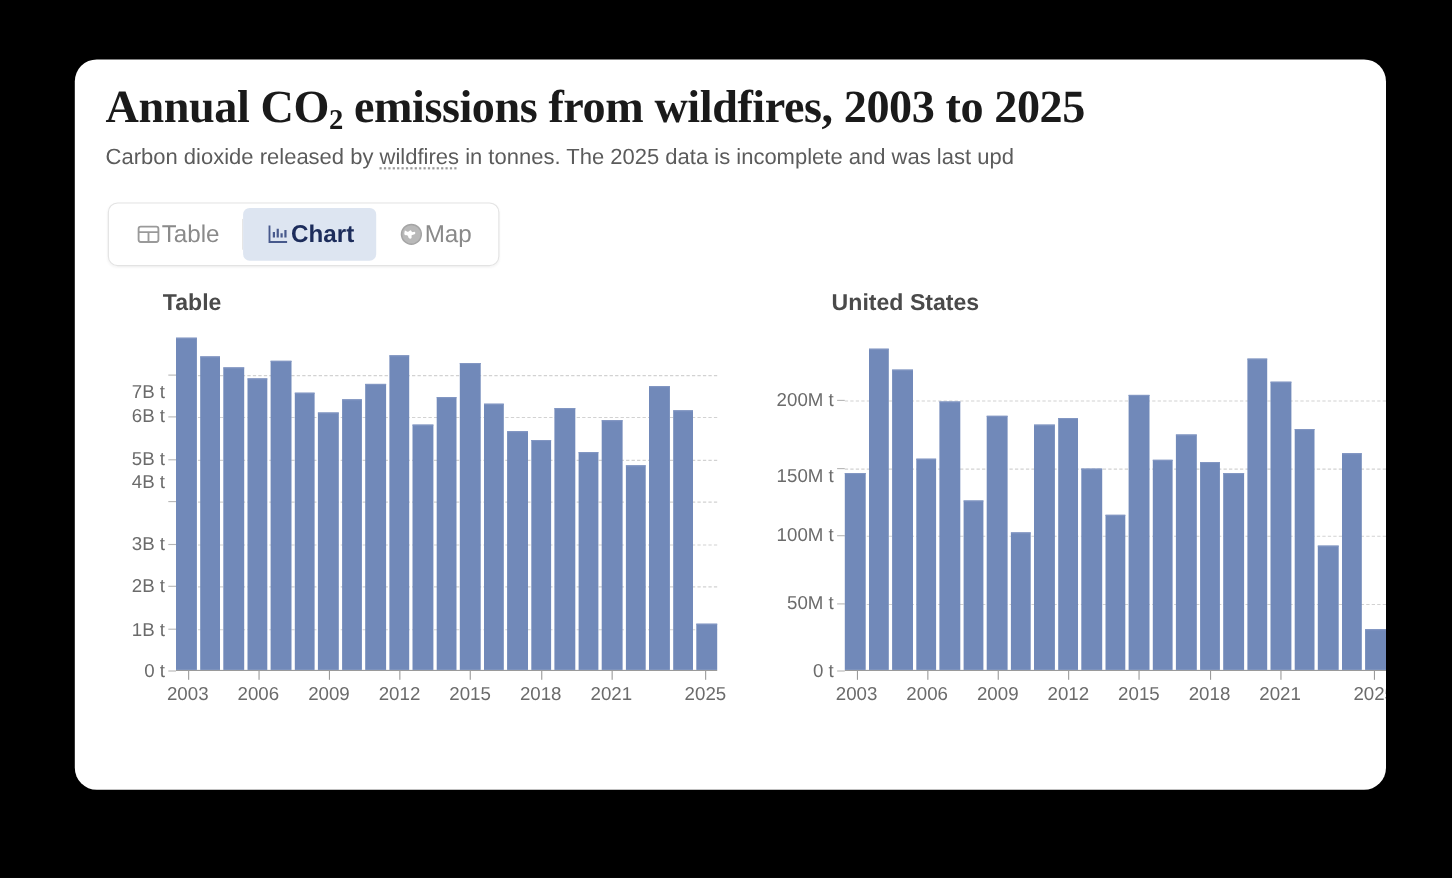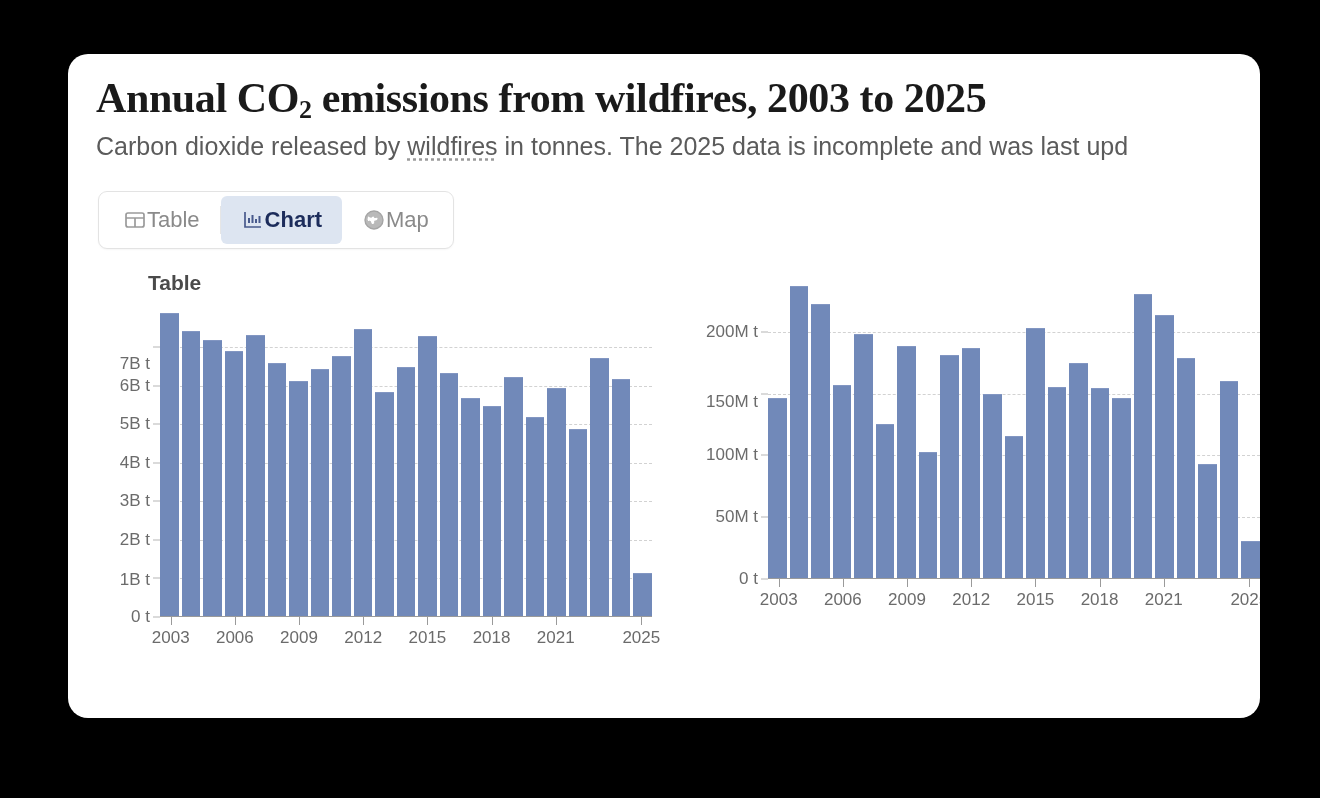--- a/index.html
+++ b/index.html
@@ -49,21 +49,21 @@
   }
   .page-title sub {
     font-size: 0.62em;
     vertical-align: baseline;
     position: relative;
     top: 0.22em;
   }
 
   .page-subtitle {
     margin-top: 10px;
-    font-size: 25px;
+    font-size: 20px;
     color: #5b5b5b;
     line-height: 1.25;
     white-space: nowrap;
     overflow: hidden;
     width: 1165px;
   }
   .subtitle-link {
     text-decoration: underline;
     text-decoration-style: dotted;
     text-decoration-color: #9a9a9a;
@@ -271,21 +271,21 @@
         <div class="plot-wrap">
           <div class="axis-labels" id="yaxis-0">
               <div class="ytick" style="top: 308px;">0 t</div>
               <div class="ytick-dash" style="top: 308px;"></div>
               <div class="ytick" style="top: 271px;">1B t</div>
               <div class="ytick-dash" style="top: 269.5px;"></div>
               <div class="ytick" style="top: 231px;">2B t</div>
               <div class="ytick-dash" style="top: 231px;"></div>
               <div class="ytick" style="top: 192.5px;">3B t</div>
               <div class="ytick-dash" style="top: 192.5px;"></div>
-              <div class="ytick" style="top: 154px; text-align: right;">4B t</div>
+              <div class="ytick" style="top: 137px; text-align: right;">4B t</div>
               <div class="ytick-dash" style="top: 154px;"></div>
               <div class="ytick" style="top: 115.5px;">5B t</div>
               <div class="ytick-dash" style="top: 115.5px;"></div>
               <div class="ytick" style="top: 77px;">6B t</div>
               <div class="ytick-dash" style="top: 77px;"></div>
               <div class="ytick" style="top: 55px; margin-left: 32px;">7B t</div>
               <div class="ytick-dash" style="top: 38.5px;"></div>
             </div>
           <div class="plot">
             <div id="grid-0">
@@ -338,20 +338,21 @@
               <div class="xtick-label" style="left: 67.3913%;">2018</div>
               <div class="xtick-mark" style="left: 80.4348%;"></div>
               <div class="xtick-label" style="left: 80.4348%;">2021</div>
               <div class="xtick-mark" style="left: 97.8261%;"></div>
               <div class="xtick-label" style="left: 97.8261%;">2025</div>
             </div>
         </div>
       </div>
 
       <div class="panel">
+        <div class="panel-title">United States</div>
         <div class="plot-wrap">
           <div class="axis-labels" id="yaxis-1">
               <div class="ytick" style="top: 308px;">0 t</div>
               <div class="ytick-dash" style="top: 308px;"></div>
               <div class="ytick" style="top: 246.4px;">50M t</div>
               <div class="ytick-dash" style="top: 246.4px;"></div>
               <div class="ytick" style="top: 184.8px;">100M t</div>
               <div class="ytick-dash" style="top: 184.8px;"></div>
               <div class="ytick" style="top: 131px;">150M t</div>
               <div class="ytick-dash" style="top: 123.2px;"></div>

